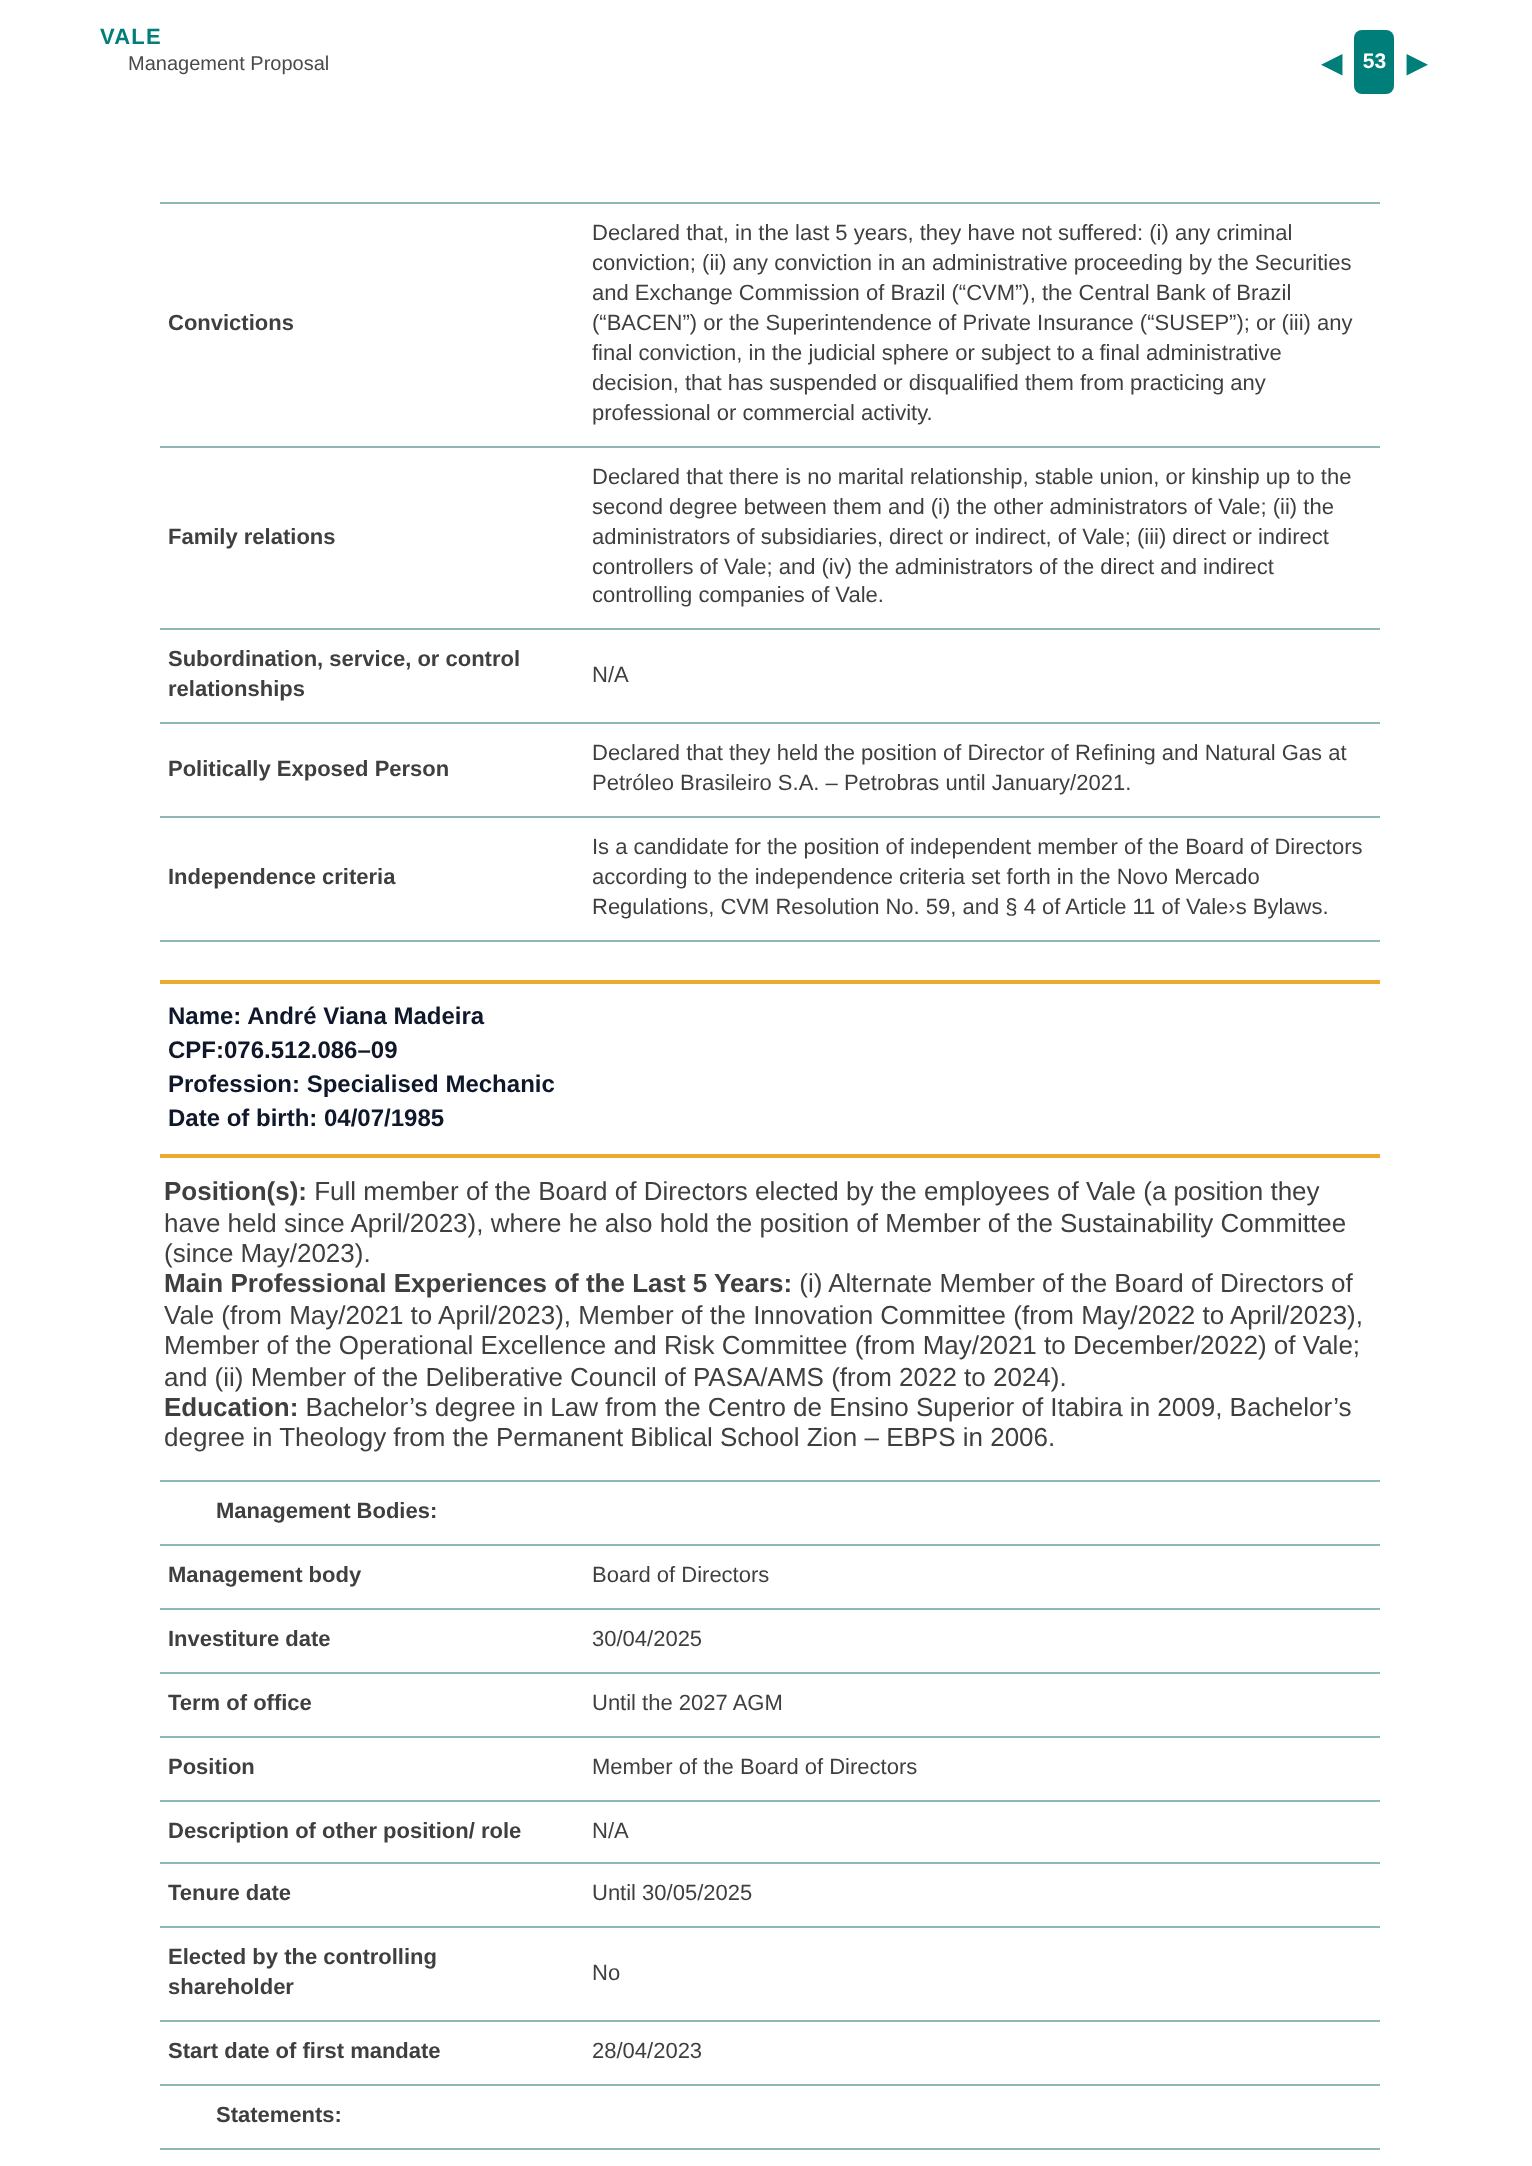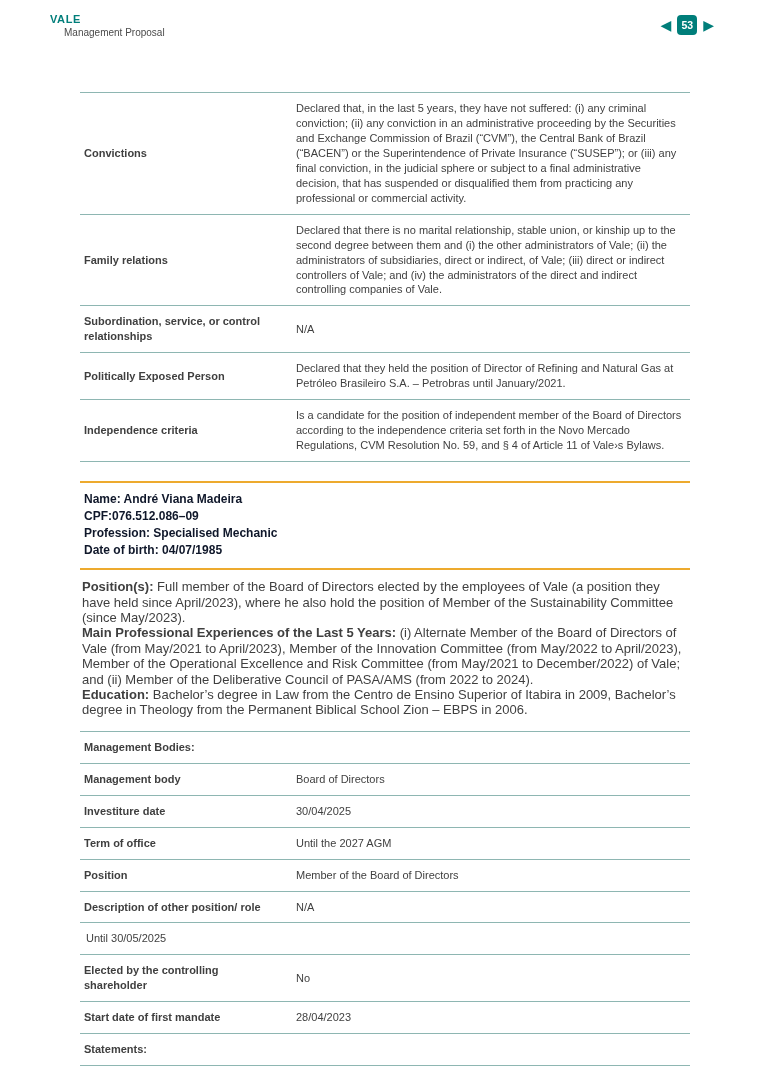--- a/index.html
+++ b/index.html
@@ -43,21 +43,21 @@
     color:#007e7a;
     font-size:14px;
     line-height:1;
     user-select:none;
     cursor:pointer;
   }
   .page-badge {
     background:#007e7a;
     color:#ffffff;
     min-width:20px;
-    height:20px;
+    height:32px;
     padding:0 3px;
     border-radius:4px;
     display:flex;
     align-items:center;
     justify-content:center;
     font-size:10.5px;
     font-weight:bold;
   }
 
   
@@ -76,21 +76,21 @@
     align-items:center;
   }
   .tbl-row.span { grid-template-columns:1fr; }
   .cell {
     font-size:11px;
     line-height:1.36;
     padding:8px 8px 8px 4px;
   }
   .cell.label { font-weight:bold; padding-right:14px; }
   .cell.value { padding-left:6px; }
-  .cell.section { font-weight:bold; padding:8px 4px; }
+  .cell.section { font-weight:bold; padding:8px 4px;margin-left:24px; }
 
   
   .profile {
     margin-top:19px;
     border-top:2px solid #edaa2e;
     border-bottom:2px solid #edaa2e;
     padding:8px 4px 9px 4px;
   }
   .profile p {
     margin:0;
@@ -185,20 +185,21 @@
       </div>
       <div class="tbl-row">
         <div class="cell label">Position</div>
         <div class="cell value">Member of the Board of Directors</div>
       </div>
       <div class="tbl-row">
         <div class="cell label">Description of other position/ role</div>
         <div class="cell value">N/A</div>
       </div>
       <div class="tbl-row">
+        <div class="cell label">Tenure date</div>
         <div class="cell value">Until 30/05/2025</div>
       </div>
       <div class="tbl-row">
         <div class="cell label">Elected by the controlling shareholder</div>
         <div class="cell value">No</div>
       </div>
       <div class="tbl-row">
         <div class="cell label">Start date of first mandate</div>
         <div class="cell value">28/04/2023</div>
       </div>

